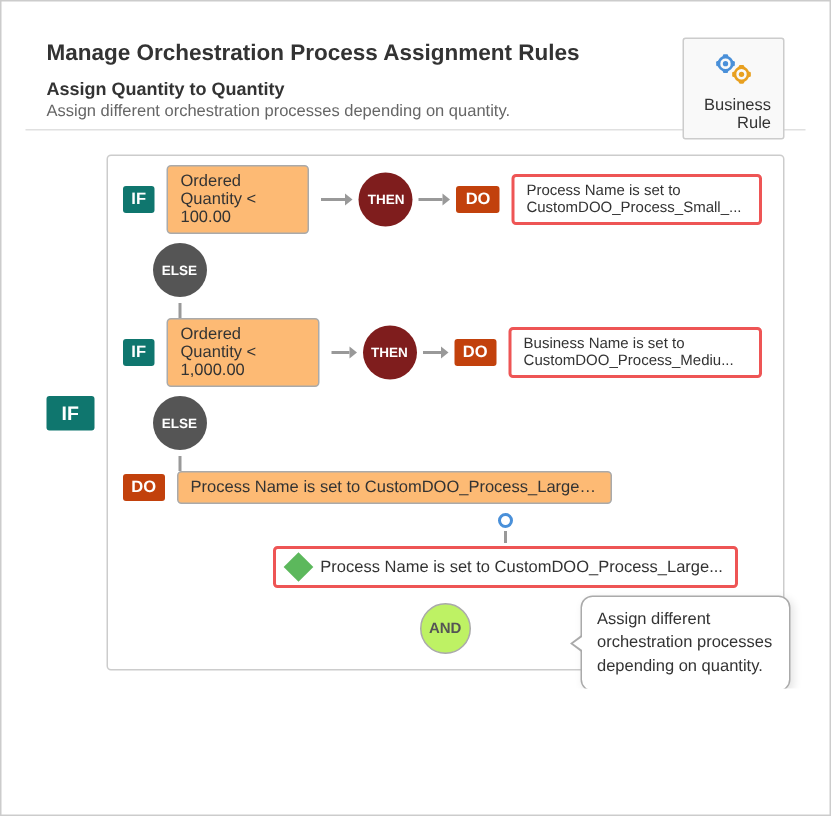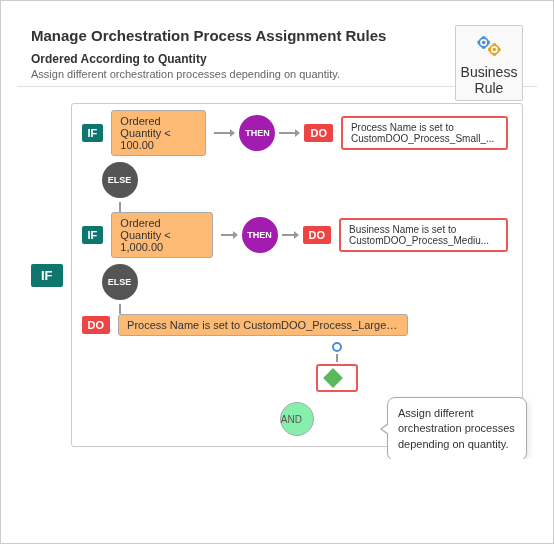--- a/index.html
+++ b/index.html
@@ -43,23 +43,23 @@
       background: #f9f9f9;
       border-radius: 2px;
       width: 68px;
     }
     .business-rule-icon .icon-image {
       width: 36px;
       height: 32px;
       margin-bottom: 2px;
     }
     .business-rule-icon .icon-label {
-      font-size: 14px;
-      color: #333;
-      text-align: center;
+      font-size: 11px;
+      color: #333;
+      text-align: right;
     }
     .subheader-title {
       font-size: 12px;
       font-weight: bold;
       color: #333;
       margin-bottom: 2px;
     }
     .subheader-desc {
       font-size: 11px;
       color: #666;
@@ -78,21 +78,21 @@
       font-size: 11px;
       font-weight: bold;
       padding: 3px 6px;
       white-space: nowrap;
     }
     .badge-if {
       background: #0f766e;
       color: #fff;
     }
     .badge-do {
-      background: #ef4444;
+      background: #c2410c;
       color: #fff;
     }
     .condition-box {
       border: 1px solid #aaa;
       border-radius: 3px;
       padding: 4px 8px;
       font-size: 11px;
       color: #333;
       background: #fdba74;
       margin: 0 4px;
@@ -113,21 +113,21 @@
       display: inline-flex;
       align-items: center;
       justify-content: center;
       border-radius: 50%;
       font-size: 10px;
       font-weight: bold;
       color: #fff;
       flex-shrink: 0;
     }
     .circle-then {
-      background: #a21caf;
+      background: #7f1d1d;
       width: 36px;
       height: 36px;
     }
     .circle-else {
       background: #555;
       width: 36px;
       height: 36px;
     }
     
     .tooltip-bubble {
@@ -162,28 +162,30 @@
       top: 50%;
       transform: translateY(-50%);
       border-top: 5px solid transparent;
       border-bottom: 5px solid transparent;
       border-right: 7px solid #fff;
     }
     
     .and-badge {
       display: inline-flex;
       align-items: center;
+      justify-content: center;
       border: 1px solid #aaa;
       border-radius: 50%;
       font-size: 10px;
       color: #555;
       width: 34px;
       height: 34px;
-      background: #86efac;
+      background: #bef264;
       margin: 4px auto;
+      font-weight: bold;
     }
     .center-row {
       display: flex;
       justify-content: center;
     }
     
     .small-process-box {
       display: flex;
       align-items: center;
       border: 2px solid #e55;
@@ -227,21 +229,21 @@
         <rect x="7" y="12" width="3" height="4" rx="1" fill="#4a90d9"></rect>
         <rect x="18" y="12" width="3" height="4" rx="1" fill="#4a90d9"></rect>
         <rect x="24" y="15" width="4" height="3" rx="1" fill="#e8a020"></rect>
         <rect x="24" y="26" width="4" height="3" rx="1" fill="#e8a020"></rect>
         <rect x="19" y="20" width="3" height="4" rx="1" fill="#e8a020"></rect>
         <rect x="30" y="20" width="3" height="4" rx="1" fill="#e8a020"></rect>
       </svg>
       <span class="icon-label">Business Rule</span>
     </div>
 
-    <div class="subheader-title">Ordered According to Quantity</div>
+    <div class="subheader-title">Assign Quantity to Quantity</div>
     <div class="subheader-desc">Assign different orchestration processes depending on quantity.</div>
   </div>
 
   <div class="canvas" style="position:relative;">
 
     <div class="flex items-center mt-4">
       <span class="badge badge-if" style="font-size:13px; padding:4px 10px; margin-right:8px;">IF</span>
       <div style="border:1px solid #ccc; border-radius:3px; padding:6px 10px; flex:1; background:#fff;">
 
         <div class="flex items-center" style="gap:4px; margin-bottom:6px;">
@@ -309,20 +311,21 @@
           <div class="condition-box" style="max-width:290px;overflow:hidden;text-overflow:ellipsis;white-space:nowrap;">
             <span>Process Name is set to CustomDOO_Process_Large_O...</span>
           </div>
         </div>
 
         <div style="display:flex;flex-direction:column;align-items:center;margin-left:80px;margin-bottom:4px;">
           <div style="width:10px;height:10px;border-radius:50%;border:2px solid #4a90d9;background:#fff;margin-bottom:2px;"></div>
           <div style="width:2px;height:8px;background:#999;"></div>
           <div class="small-process-box">
             <div class="diamond-icon"></div>
+            <span>Process Name is set to CustomDOO_Process_Large...</span>
           </div>
         </div>
 
         <div class="center-row mt-4">
           <div class="and-badge">
             <span>AND</span>
           </div>
         </div>
 
       </div>

